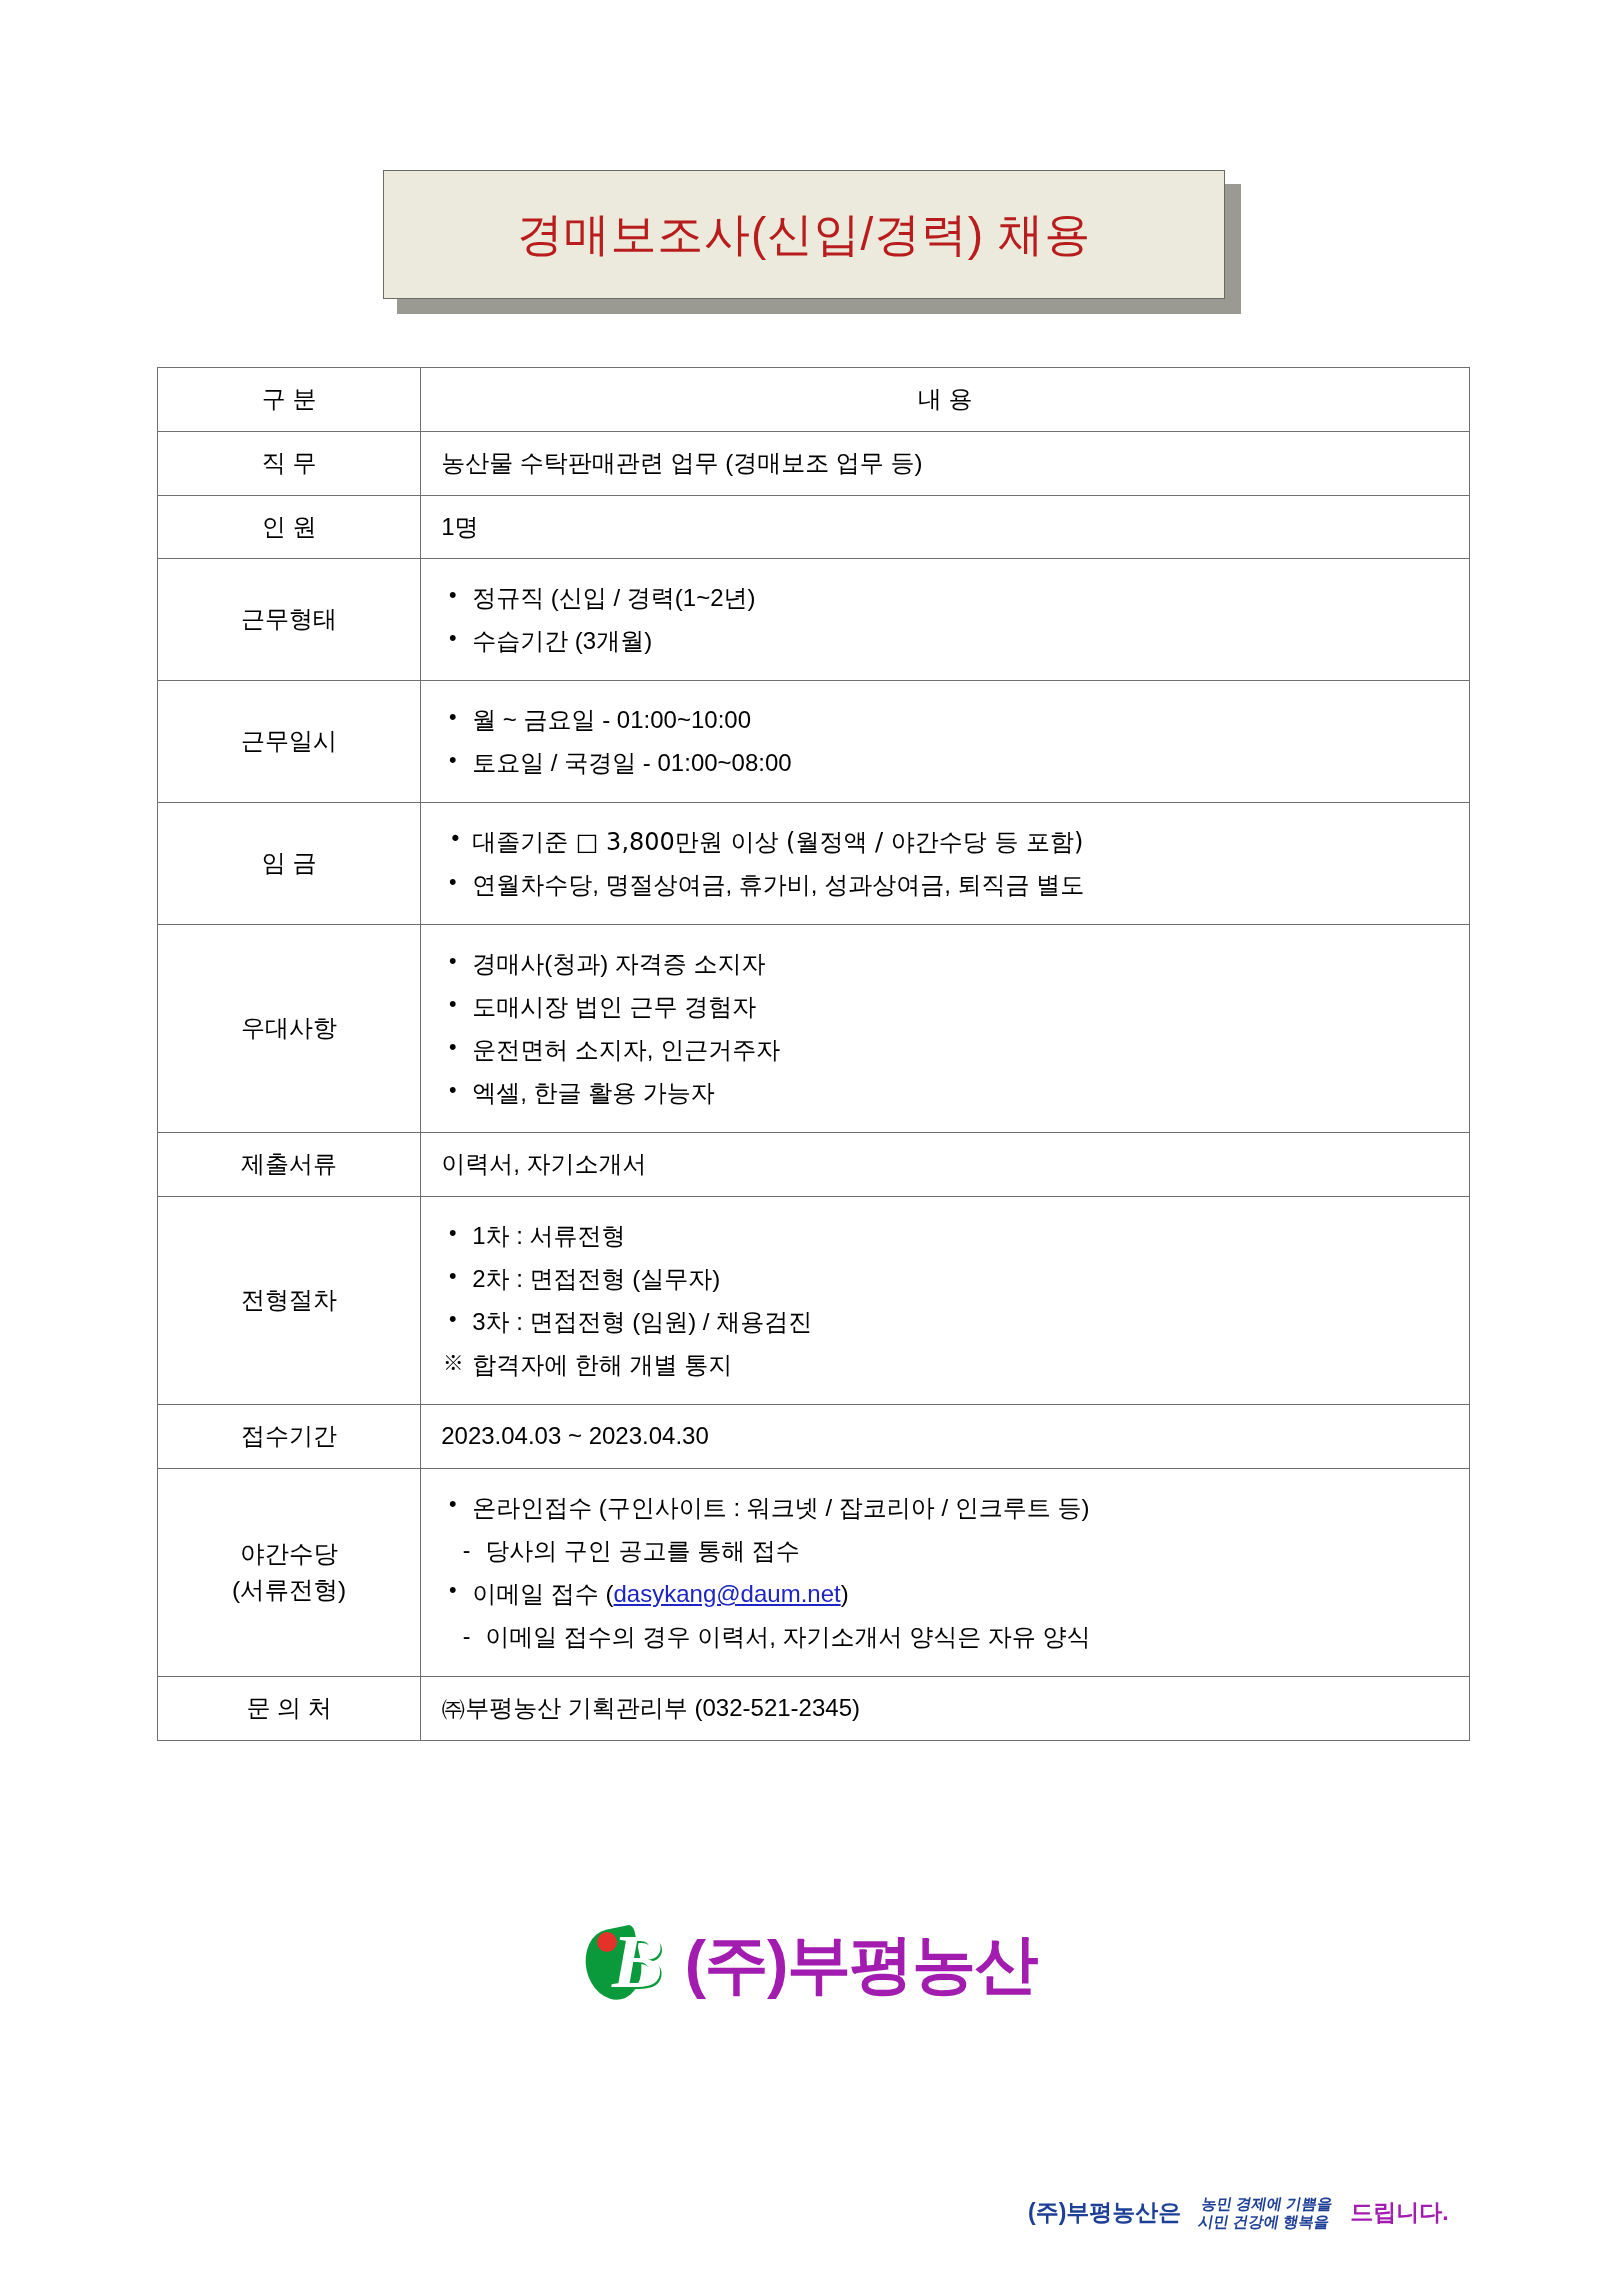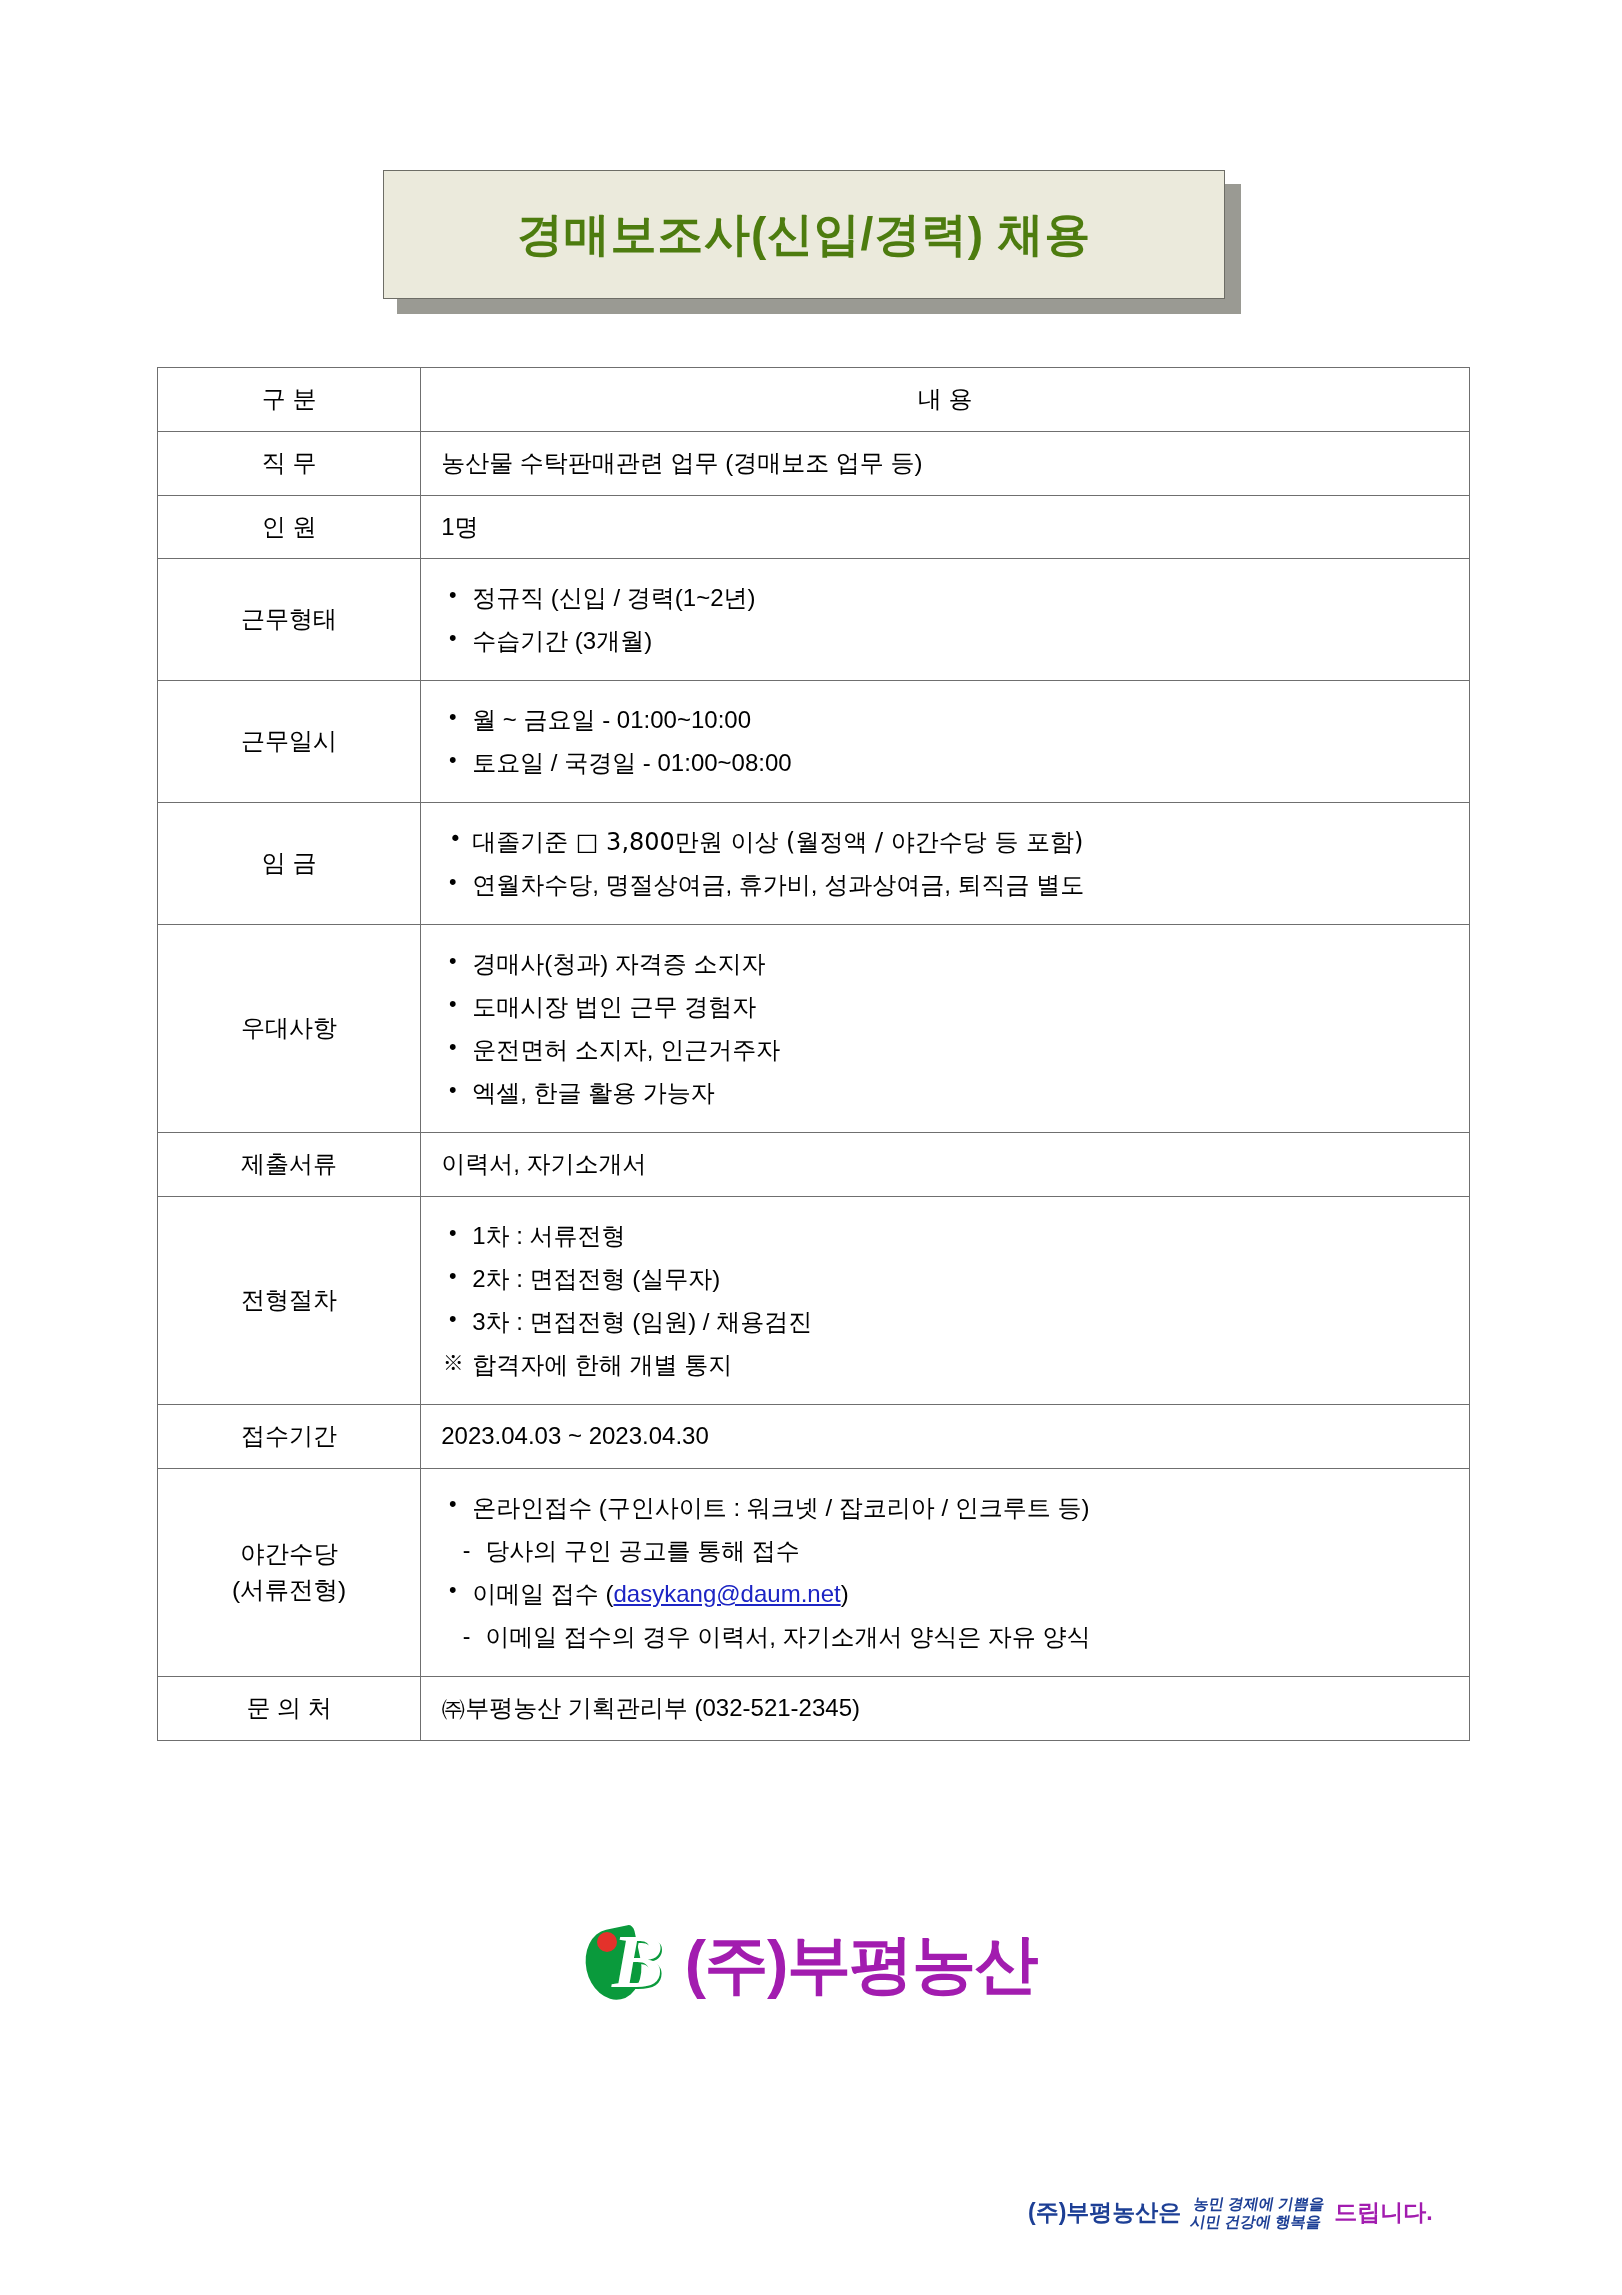--- a/index.html
+++ b/index.html
@@ -48,23 +48,23 @@
     height: 129px;
     background: #ebeadc;
     border: 1.5px solid #6d6d66;
     box-sizing: border-box;
     display: flex;
     align-items: center;
     justify-content: center;
   }
   .title-text {
     font-size: 46px;
-    font-weight: bold;
+    font-weight: normal;
     letter-spacing: 0.8px;
-    color: #4d7c0f;
+    color: #b91c1c;
     white-space: nowrap;
   }
 
   
   .tbl {
     position: absolute;
     left: 157px;
     top: 367px;
     width: 1313px;
     border-collapse: collapse;
@@ -202,21 +202,21 @@
     font-family: "Liberation Sans", sans-serif;
   }
 
   
   .footer {
     position: absolute;
     left: 1028px;
     top: 2195px;
     display: flex;
     align-items: center;
-    gap: 11px;
+    gap: 19px;
   }
   .footer-a {
     font-size: 23px;
     font-weight: bold;
     color: #1d3f95;
     white-space: nowrap;
   }
   .footer-hand {
     display: inline-block;
     font-size: 15.3px;

